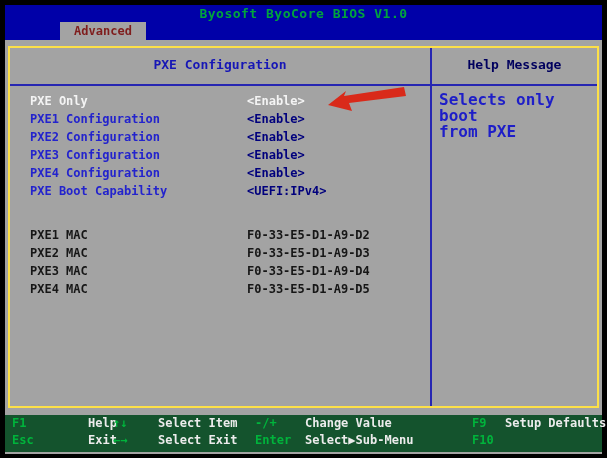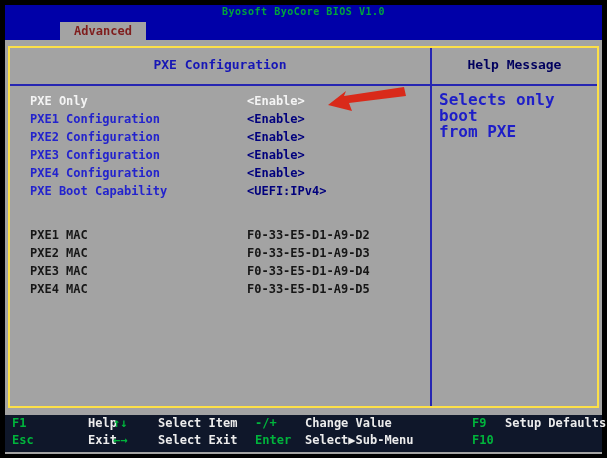--- a/index.html
+++ b/index.html
@@ -6,21 +6,21 @@
   .screen{
     position:relative;width:607px;height:458px;background:#000;
     font-family:"DejaVu Sans Mono",monospace;font-weight:bold;
     overflow:hidden;user-select:none;
   }
   .body-bg{position:absolute;left:5px;top:5px;width:597px;height:449px;background:#a3a3a3;}
   
   .topbar{position:absolute;left:5px;top:5px;width:597px;height:35px;background:#0000a8;}
   .bios-title{
     position:absolute;left:0;top:1px;width:100%;text-align:center;
-    color:#00a43c;font-size:10px;letter-spacing:0.5px;
+    color:#00a43c;font-size:13px;letter-spacing:0.5px;
   }
   .tab{
     position:absolute;left:60px;top:22px;width:86px;height:18px;background:#a3a3a3;
     color:#7f1d1d;font-size:12px;text-align:center;line-height:18px;
   }
   
   .panel{
     position:absolute;left:8px;top:46px;width:587px;height:358px;
     border:2px solid #fde047;background:#a3a3a3;
   }
@@ -47,21 +47,21 @@
   .row.selected .lbl,.row.selected .val{color:#f4f4f4;}
   .row.info .lbl,.row.info .val{color:#161616;}
   .rows .gap{height:26px;}
   .help-text{
     position:absolute;left:429px;top:44px;width:160px;
     color:#1e1ec8;font-size:16px;line-height:16px;white-space:pre-line;
   }
   
   .arrow{position:absolute;left:327px;top:86px;width:80px;height:25px;}
   
-  .footer{position:absolute;left:5px;top:415px;width:597px;height:37px;background:#0f172a;}
+  .footer{position:absolute;left:5px;top:415px;width:597px;height:37px;background:#14532d;}
   .frow{position:relative;height:17px;font-size:12px;line-height:17px;}
   .frow span{position:absolute;white-space:pre;}
   .fkey{color:#00b43c;}
   .flabel{color:#ececec;}
   .k1{left:7px;}  .l1{left:59px;padding-left:24px;}
   .k2{left:108px;}.l2{left:153px;}
   .k3{left:250px;}.l3{left:300px;}
   .k4{left:467px;}.l4{left:500px;}
 </style>
 </head>

